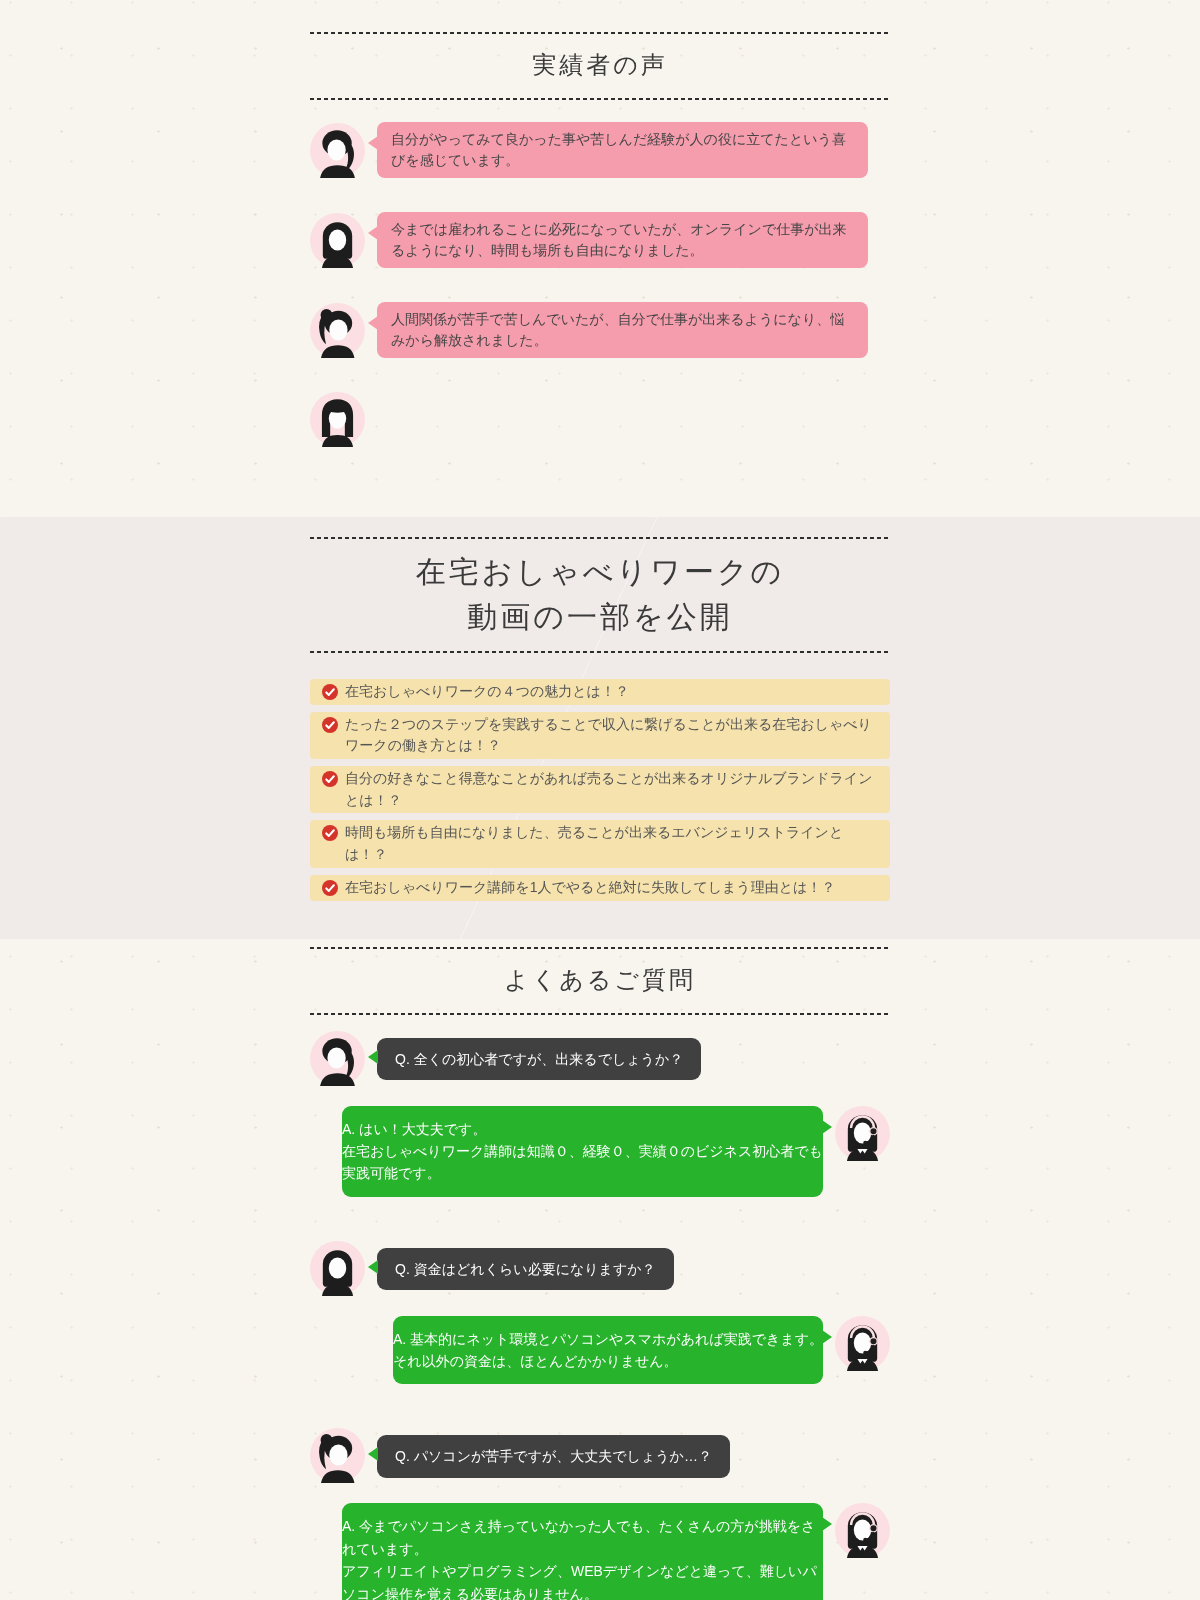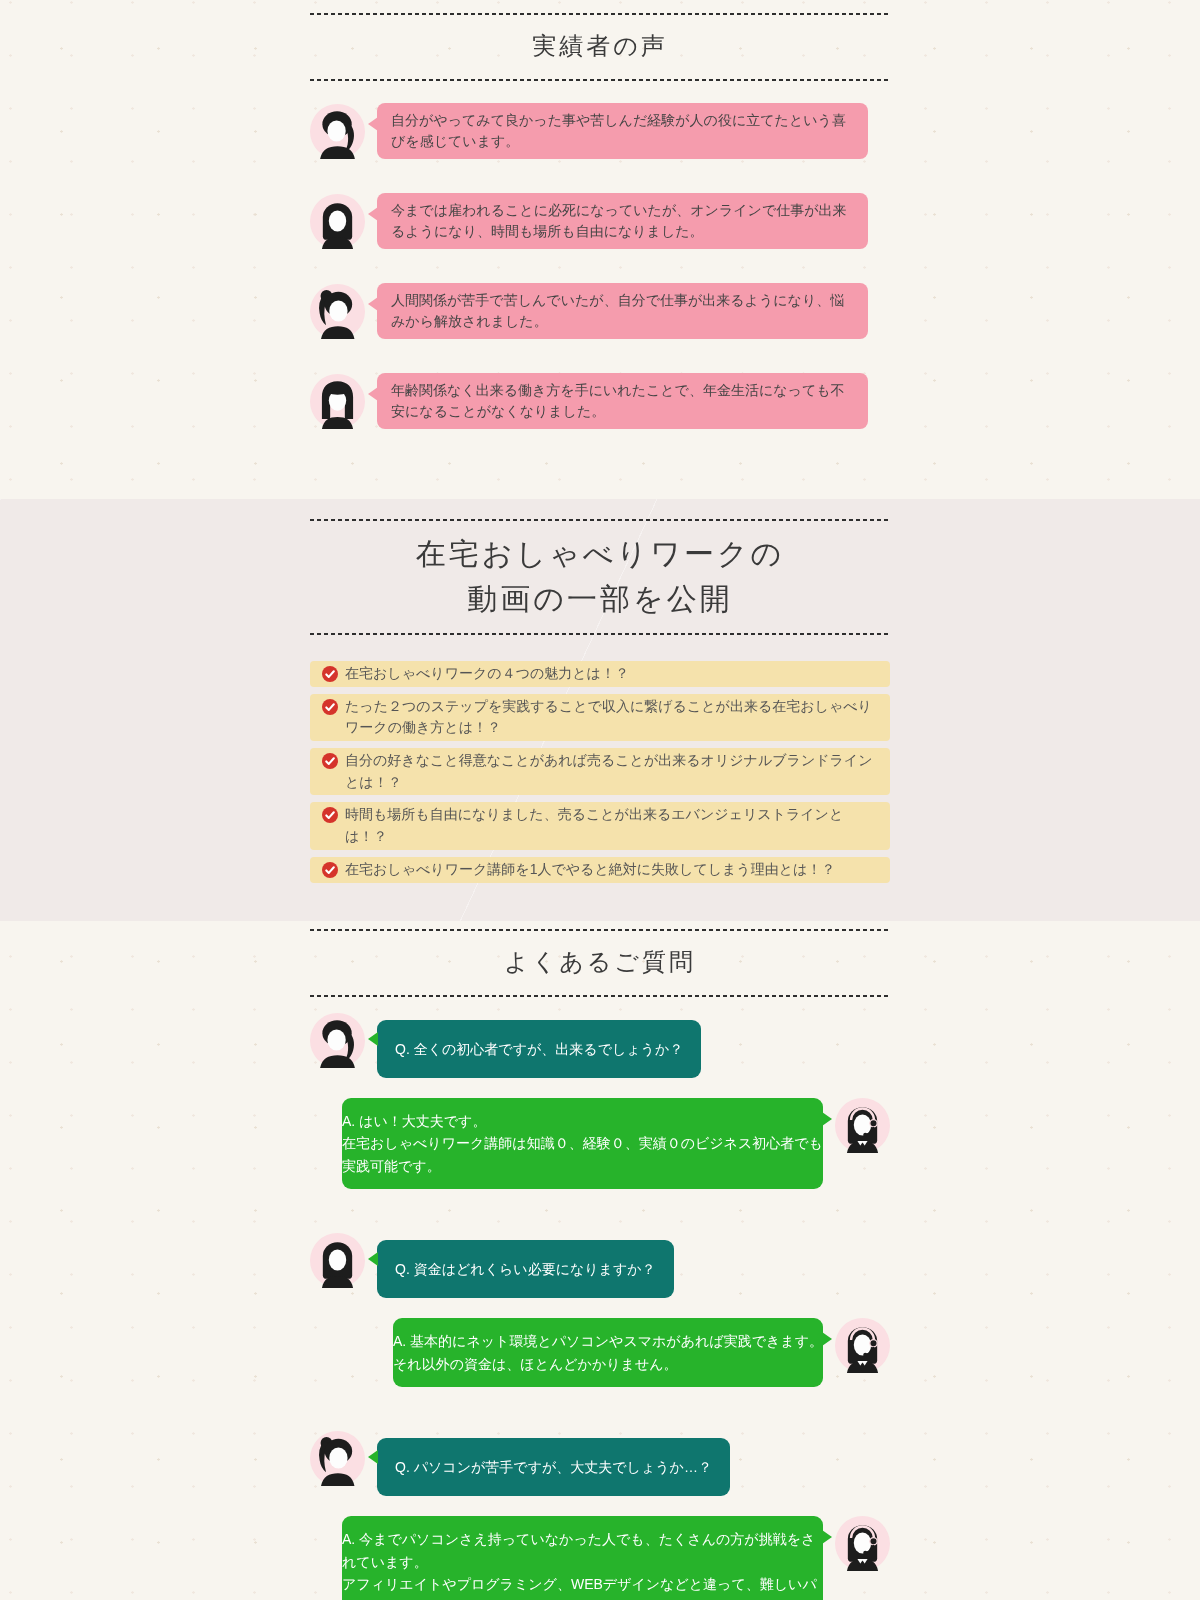--- a/index.html
+++ b/index.html
@@ -20,21 +20,21 @@
   
   .dash { height:2px; background-image:repeating-linear-gradient(90deg,#2e2e2e 0 4px, transparent 4px 7px); }
   .sec-title {
     font-family:"Liberation Serif","DejaVu Serif",serif;
     font-weight:500; font-size:24px; letter-spacing:3px;
     color:#3a3a3a; text-align:center; padding:13px 0 15px; line-height:1.5;
   }
   .sec-title.two-line { font-size:30px; padding:10px 0 12px; }
 
   
-  .sec1 { padding-top:13px; padding-bottom:36px; }
+  .sec1 { padding-top:32px; padding-bottom:36px; }
   .t-list { margin-top:22px; }
   .chat-row { display:flex; align-items:center; margin-bottom:34px; }
   .avatar { flex:0 0 55px; width:55px; height:55px; }
   .avatar svg { display:block; width:55px; height:55px; }
   .t-bubble {
     position:relative; flex:1; margin-left:12px; margin-right:22px;
     background:#f59cad; border-radius:8px; padding:7px 14px;
     font-size:14px; line-height:1.5; color:#454545;
   }
   .t-bubble::before {
@@ -58,21 +58,21 @@
   .v-item .check { flex:0 0 16px; width:16px; height:16px; margin:3px 7px 0 0; }
   .v-item .check svg { display:block; width:16px; height:16px; }
 
   
   .sec3 { padding-top:8px; }
   .faq-list { margin-top:16px; }
   .faq-q { display:flex; align-items:flex-start; margin-bottom:20px; }
   .q-bubble {
     position:relative; margin-left:12px; margin-top:7px;
     width:fit-content; max-width:480px;
-    background:#0f766e; border-radius:9px; padding:19px 18px;
+    background:#404040; border-radius:9px; padding:11px 18px;
     font-size:14px; line-height:1.45; color:#fff;text-align:right;
   }
   .q-bubble::before {
     content:""; position:absolute; left:-9px; top:12px;
     border:7px solid transparent; border-left:none; border-right:10px solid #27b32b;
   }
   .faq-a { display:flex; align-items:flex-start; justify-content:flex-end; margin-bottom:44px; }
   .a-bubble {
     position:relative; margin-right:12px; margin-left:22px;
     width:fit-content; max-width:481px;
@@ -167,21 +167,20 @@
             </svg>
           </span>
         <div class="t-bubble">人間関係が苦手で苦しんでいたが、自分で仕事が出来るようになり、悩みから解放されました。</div>
       </div>
       <div class="chat-row">
         <span class="avatar">
             <svg>
               <use href="#av-hime-cut"></use>
             </svg>
           </span>
-        <div class="t-bubble">年齢関係なく出来る働き方を手にいれたことで、年金生活になっても不安になることがなくなりました。</div>
       </div>
     </div>
   </div>
 </section>
 
 <section class="sec2">
   <div class="container">
     <div class="dash"></div>
     <h2 class="sec-title two-line"><span>在宅おしゃべりワークの</span><br><span>動画の一部を公開</span></h2>
     <div class="dash"></div>

